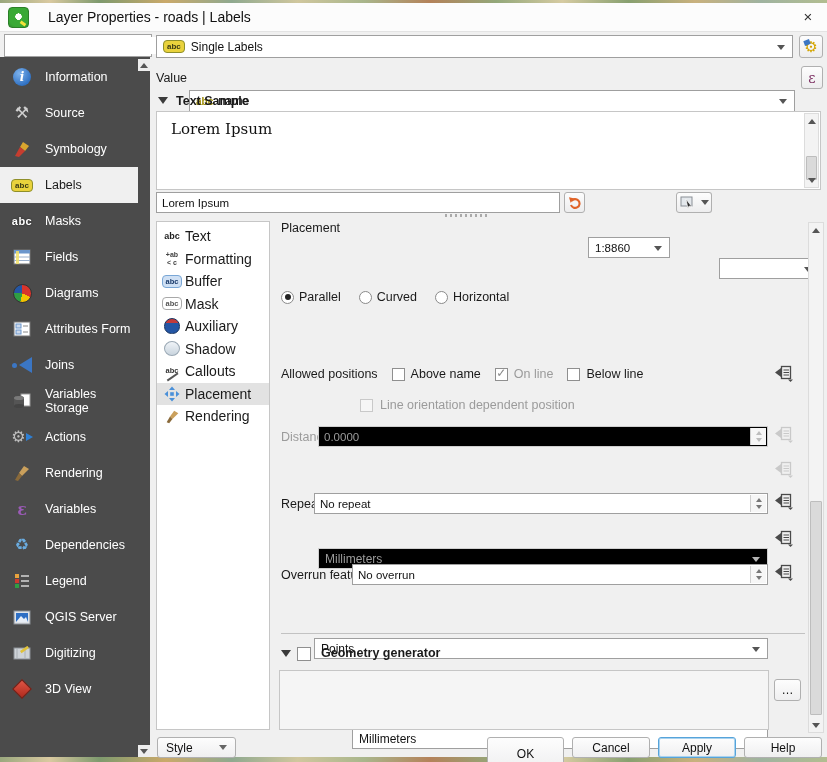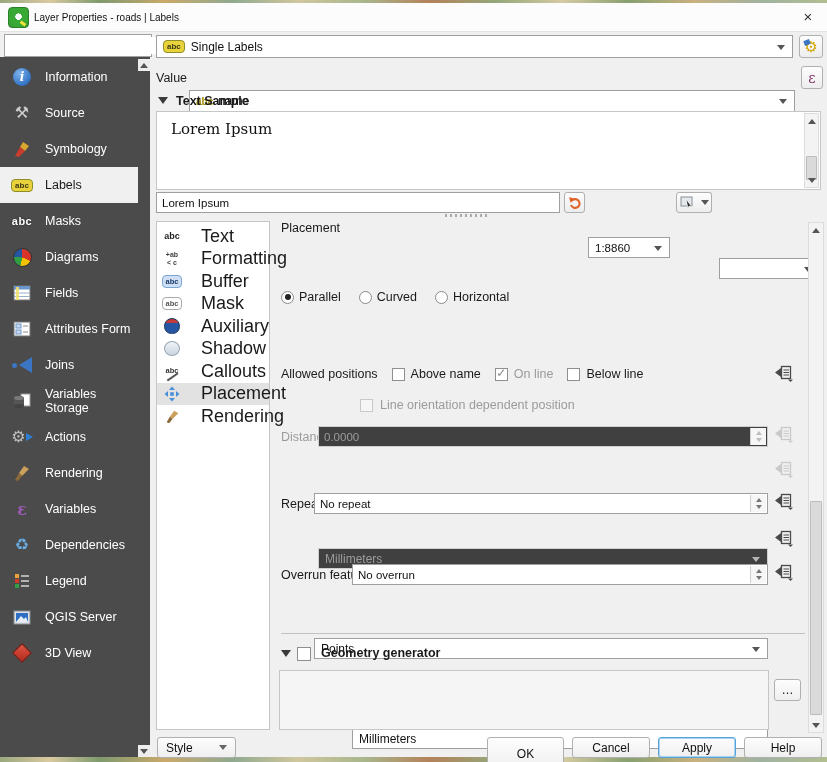--- a/index.html
+++ b/index.html
@@ -10,21 +10,21 @@
   .nw{white-space:nowrap}
 
   
   .map-strip{left:0;width:827px;background:
     linear-gradient(90deg,#9aa87e 0,#d9c9a0 6%,#7e9a6e 12%,#caa96a 20%,#8fa98f 28%,#d0c79e 36%,#a9b68c 44%,#b4825a 52%,#93a87a 60%,#d6cba2 68%,#88a070 76%,#c9b17e 84%,#9fb3a0 92%,#b2bd90 100%)}
 
   
   .titlebar{left:0;top:3px;width:827px;height:28px;background:#fcfcfc;border-bottom:1px solid #e3e3e3;display:flex;align-items:center}
   .qlogo{width:19px;height:19px;margin-left:8px;border-radius:4px;background:radial-gradient(circle at 50% 45%,#fff 0 22%,#39a935 23% 70%,#2f8f2c 100%);border:1px solid #2b7f28;position:relative}
   .qlogo::after{content:"";position:absolute;right:2px;bottom:2px;width:6px;height:3px;background:#f4e23a;transform:rotate(35deg)}
-  .title-text{margin-left:5px;font-size:10px;color:#111}
+  .title-text{margin-left:19px;font-size:14px;color:#111}
   .close-btn{position:absolute;right:8px;top:2px;width:22px;height:22px;display:flex;align-items:center;justify-content:center;font-size:15px;color:#333;cursor:default}
 
   
   .searchbox{left:4px;top:34px;width:146px;height:21px;background:#fff;border:1px solid #a2a2a2;display:flex;align-items:center}
   .searchbox input{border:none;outline:none;flex:1;height:15px;font:11.5px "Liberation Sans",sans-serif;margin-left:2px}
 
   
   .sidebar{left:0;top:57px;width:150px;height:700px;background:#4b4b4b;overflow:hidden;padding-top:2px;box-sizing:border-box}
   .sb-item{height:36px;width:138px;display:flex;align-items:center;color:#fff}
   .sb-item.sel{background:#f0f0f0;color:#1a1a1a}
@@ -51,21 +51,21 @@
   .ic-eps2{font:14px "DejaVu Serif",serif;color:#7c2f62}
   .ic-actions{position:relative;color:#bdbdbd}
   .ic-actions .play{position:absolute;right:-2px;bottom:-1px;width:0;height:0;border-top:4px solid transparent;border-bottom:4px solid transparent;border-left:7px solid #2e7fd4}
 
   
   .faux-input{background:#fff;border:1px solid #9f9f9f;display:flex;align-items:center;padding:0 5px;font-size:11.5px;color:#111;box-sizing:border-box}
   .combo{background:#fff;border:1px solid #9f9f9f;display:flex;align-items:center;padding:0 6px;font-size:12px;color:#111;box-sizing:border-box;position:relative}
   .combo .tri-d{position:absolute;right:7px;top:50%;margin-top:-2px}
   .tri-d{width:0;height:0;border-left:4px solid transparent;border-right:4px solid transparent;border-top:5px solid #555}
   .tri-d.dis{border-top-color:#b5b5b5}
-  .combo.dis,.faux-input.dis{background:#404040;border-color:#cfcfcf;color:#9b9b9b}
+  .combo.dis,.faux-input.dis{background:#000000;border-color:#cfcfcf;color:#9b9b9b}
   .spin-arrows{position:absolute;right:1px;top:1px;bottom:1px;width:15px;border-left:1px solid #cfcfcf;display:flex;flex-direction:column;align-items:center;justify-content:space-evenly;background:#f6f6f6}
   .spin-arrows .u{width:0;height:0;border-left:3.5px solid transparent;border-right:3.5px solid transparent;border-bottom:4px solid #777}
   .spin-arrows .d{width:0;height:0;border-left:3.5px solid transparent;border-right:3.5px solid transparent;border-top:4px solid #777}
   .spin-arrows.dis .u{border-bottom-color:#bdbdbd}
   .spin-arrows.dis .d{border-top-color:#bdbdbd}
 
   .btn{background:linear-gradient(#fdfdfd,#efeff0);border:1px solid #b0b0b0;border-radius:3px;display:flex;align-items:center;justify-content:center;font-size:12px;color:#111;box-sizing:border-box}
   .btn.focus{border-color:#56a4da;box-shadow:inset 0 0 0 1px #a8d2ef}
   .iconbtn{background:linear-gradient(#fdfdfd,#ededee);border:1px solid #b0b0b0;border-radius:3px;display:flex;align-items:center;justify-content:center;box-sizing:border-box}
 
@@ -77,21 +77,21 @@
 
   .gray{color:#9b9b9b}
   .bold{font-weight:bold}
   .sec-tri{width:0;height:0;border-left:5px solid transparent;border-right:5px solid transparent;border-top:7px solid #3a3a3a;display:inline-block}
 
   
   .tablist{left:156px;top:221px;width:114px;height:509px;background:#fff;border:1px solid #c6c6c6;box-sizing:border-box;padding-top:3px}
   .tab-item{height:22.5px;display:flex;align-items:center}
   .tab-item.sel{background:#e2e2e2}
   .tab-ic{width:24px;margin-left:3px;display:flex;align-items:center;justify-content:center;flex:none;flex-direction:column}
-  .tab-lbl{margin-left:17px;font-size:18px}
+  .tab-lbl{margin-left:1px;font-size:14px}
   .pill-s{border-radius:4px;font:bold 7.5px "Liberation Sans",sans-serif;padding:1px 3px}
   .pill-s.buffer{background:#cfe0f4;border:1px solid #7aa7d6;color:#1a3a6a}
   .pill-s.mask{background:#fff;border:1px solid #a8a8a8;color:#555}
   .ic-bg{width:14px;height:14px;border-radius:50% 50% 46% 46%;background:linear-gradient(#c23b3b 0 30%,#2456a4 30%);border:1px solid #16325e}
   .ic-shadow{width:14px;height:13px;border-radius:50%;background:linear-gradient(#f0f4f8,#c9d4de);border:1px solid #9aa8b4}
   .fmt{font:bold 7px "Liberation Sans",sans-serif;color:#444;line-height:1.1}
   .callout-line{width:13px;height:1.5px;background:#555;transform:rotate(-35deg);margin-top:1px}
 
   
   .vscroll{background:#f3f3f3;border:1px solid #dcdcdc;box-sizing:border-box}
@@ -153,35 +153,35 @@
     <span class="sb-lbl">Labels</span>
   </div>
   <div class="sb-item">
     <span class="sb-ic">
         <span class="ic-pill white-abc">abc</span>
       </span>
     <span class="sb-lbl">Masks</span>
   </div>
   <div class="sb-item">
     <span class="sb-ic">
-        <span class="ic-pie"></span>
-      </span>
-    <span class="sb-lbl">Diagrams</span>
-  </div>
-  <div class="sb-item">
-    <span class="sb-ic">
       <svg width="18" height="16" viewBox="0 0 18 16">
           <rect x="1" y="1" width="16" height="14" fill="#fff" stroke="#777"></rect>
           <rect x="1" y="1" width="16" height="3.5" fill="#6b96cc"></rect>
           <line x1="1" y1="8" x2="17" y2="8" stroke="#9ab0cc"></line>
           <line x1="1" y1="11.5" x2="17" y2="11.5" stroke="#9ab0cc"></line>
           <rect x="3" y="2" width="3" height="13" fill="#f2e269" opacity="0.85"></rect>
         </svg>
     </span>
     <span class="sb-lbl">Fields</span>
+  </div>
+  <div class="sb-item">
+    <span class="sb-ic">
+        <span class="ic-pie"></span>
+      </span>
+    <span class="sb-lbl">Diagrams</span>
   </div>
   <div class="sb-item">
     <span class="sb-ic">
       <svg width="18" height="16" viewBox="0 0 18 16">
           <rect x="1" y="1" width="16" height="14" fill="#fff" stroke="#777"></rect>
           <rect x="3" y="3" width="5" height="4" fill="#cdd9ea" stroke="#6b96cc"></rect>
           <rect x="3" y="9" width="5" height="4" fill="#cdd9ea" stroke="#6b96cc"></rect>
           <line x1="10" y1="5" x2="15" y2="5" stroke="#888"></line>
           <line x1="10" y1="11" x2="15" y2="11" stroke="#888"></line>
         </svg>
@@ -250,20 +250,31 @@
   </div>
   <div class="sb-item">
     <span class="sb-ic">
       <svg width="18" height="15" viewBox="0 0 18 15">
           <rect x="1" y="1" width="16" height="13" fill="#dfe3e8" stroke="#8a8f96"></rect>
           <rect x="3" y="3" width="12" height="9" fill="#2e6fc4"></rect>
           <polygon points="3,12 8,6 11,9 13,7 15,12" fill="#e8eef6"></polygon>
         </svg>
     </span>
     <span class="sb-lbl">QGIS Server</span>
+  </div>
+  <div class="sb-item">
+    <span class="sb-ic">
+      <svg width="18" height="15" viewBox="0 0 18 15">
+          <rect x="1" y="2" width="16" height="11" fill="#cfd4d9" stroke="#8b9096"></rect>
+          <line x1="4" y1="2" x2="4" y2="13" stroke="#aab0b6"></line>
+          <line x1="12" y1="2" x2="12" y2="13" stroke="#aab0b6"></line>
+          <rect x="7" y="5" width="9" height="2.6" transform="rotate(-35 7 5)" fill="#e0c23a"></rect>
+        </svg>
+    </span>
+    <span class="sb-lbl">Digitizing</span>
   </div>
   <div class="sb-item">
     <span class="sb-ic">
         <span class="ic-diamond"></span>
       </span>
     <span class="sb-lbl">3D View</span>
   </div>
 </div>
 <div class="abs sb-scroll-up" style="top:59px">
     <span class="tri-u-s"></span>

